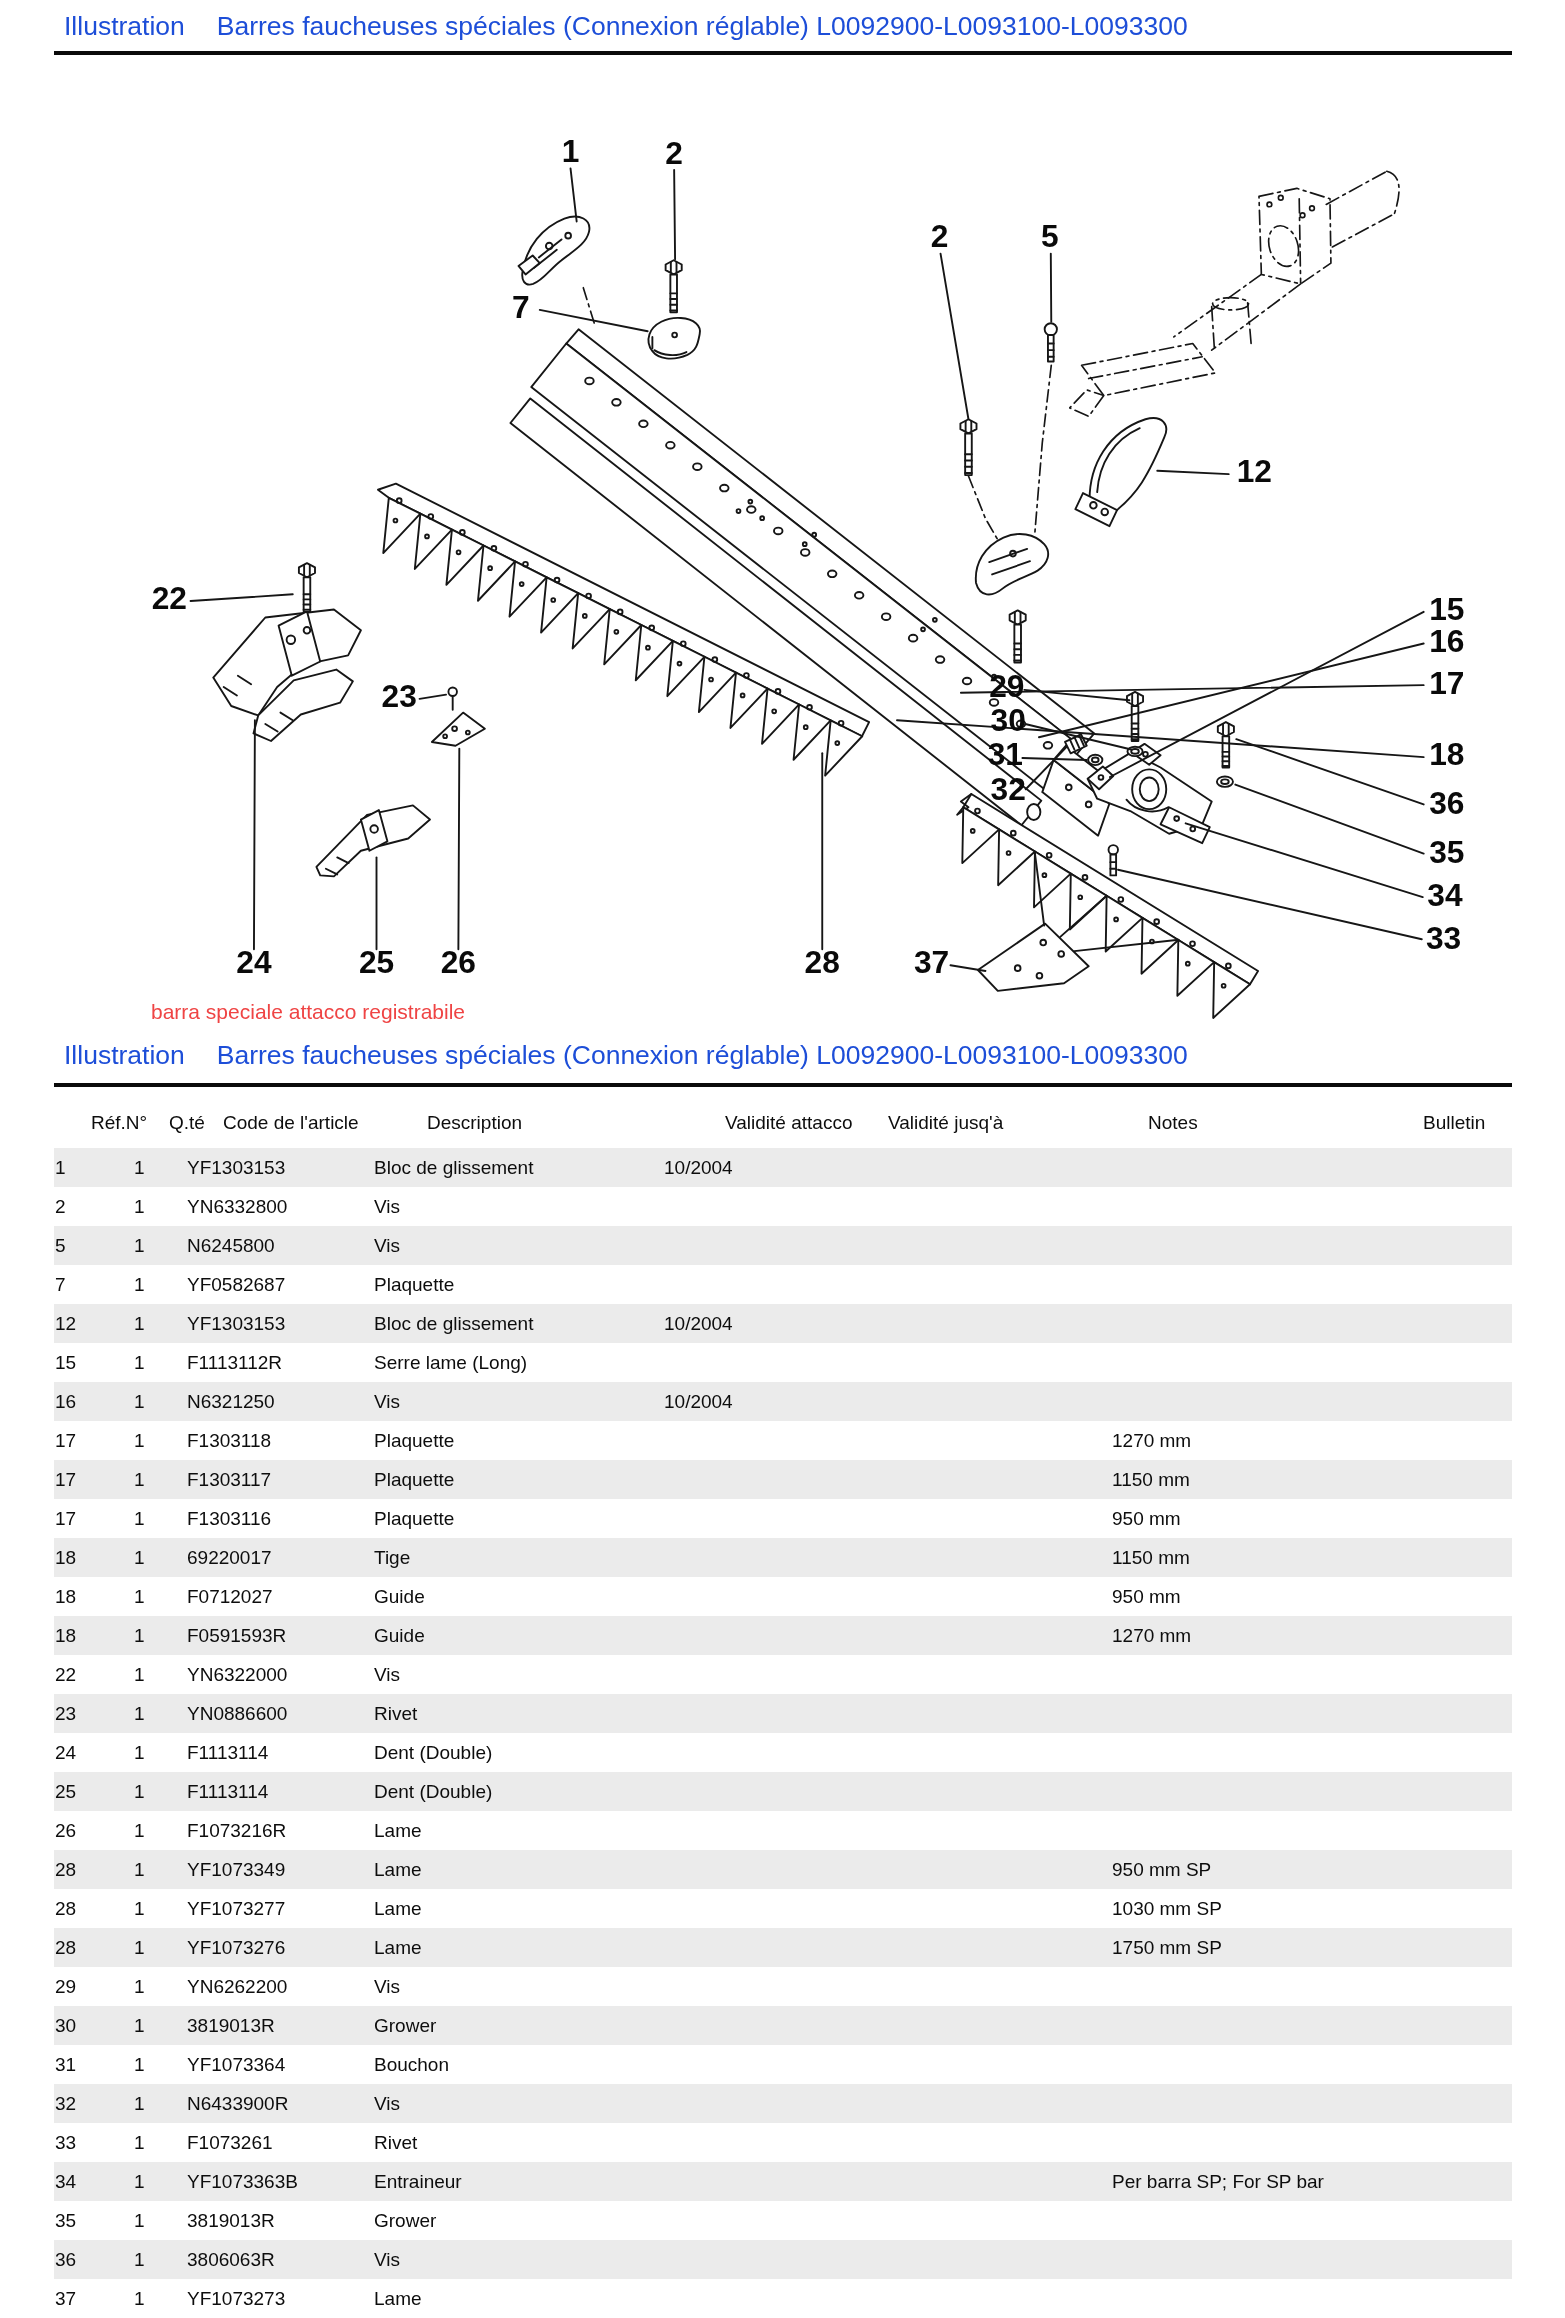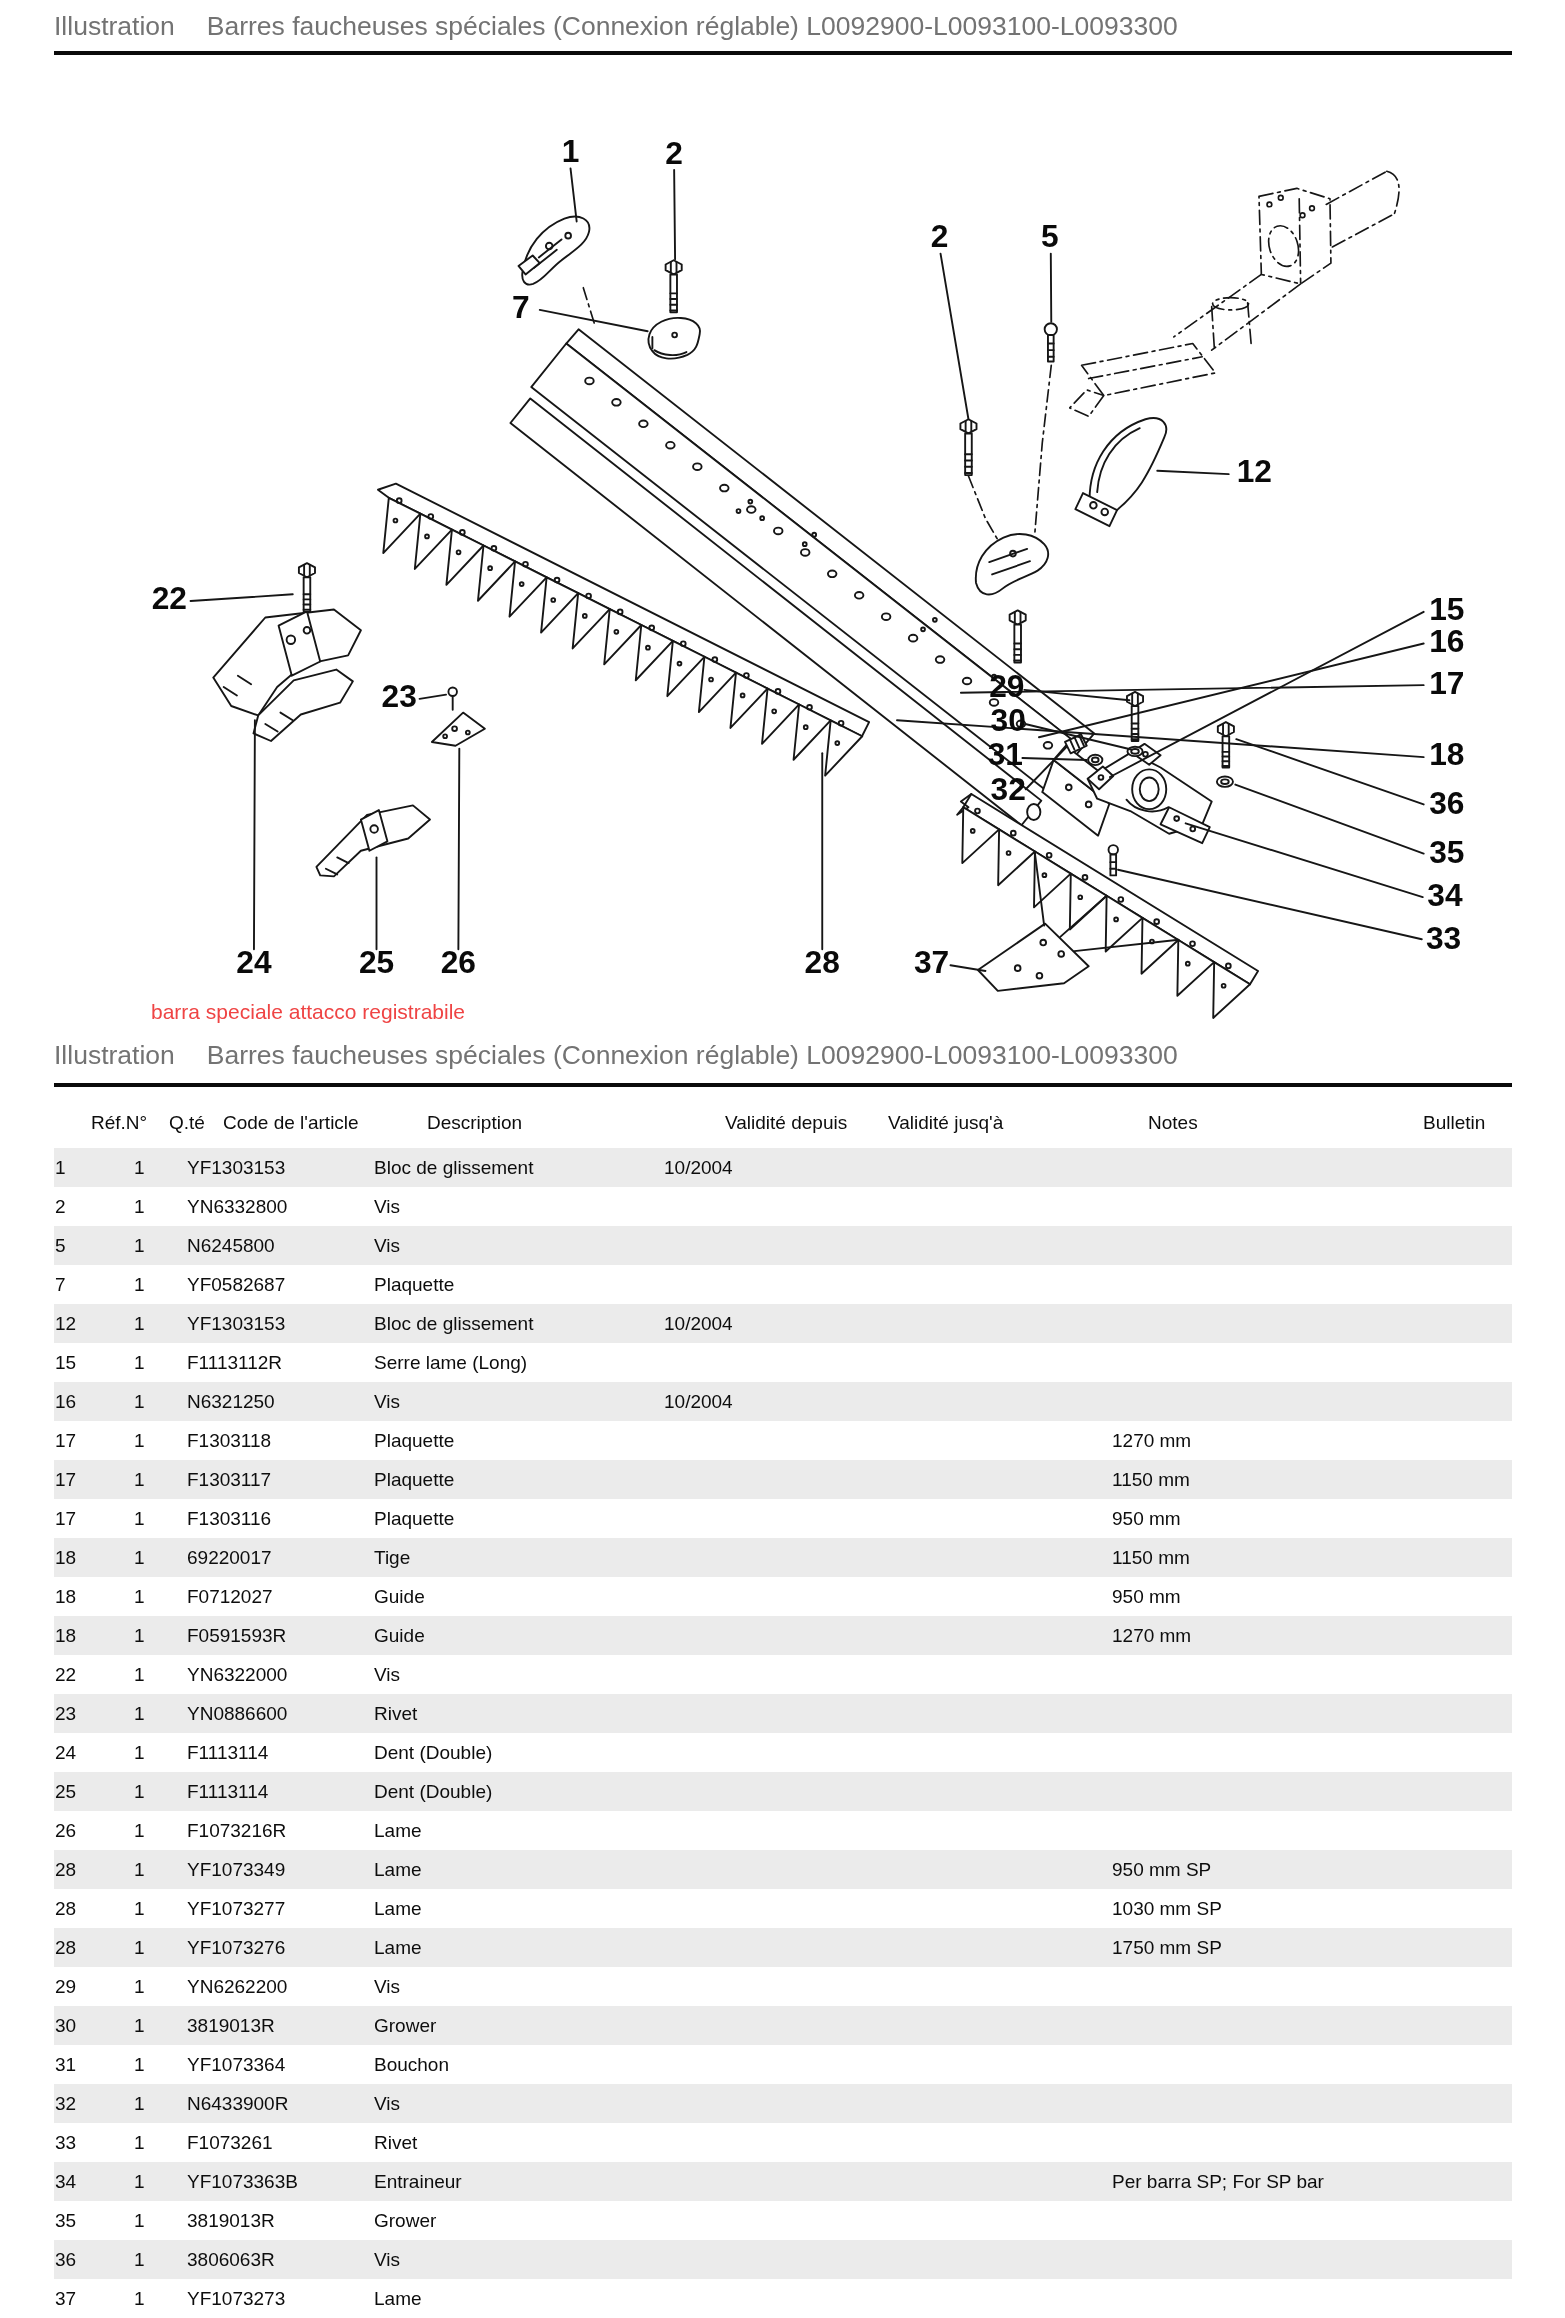--- a/index.html
+++ b/index.html
@@ -1,18 +1,18 @@
 <!DOCTYPE html>
 <html style="font-size:7.6px"><head>
 <meta charset="utf-8">
 <style>
   html,body{margin:0;padding:0;background:#9a9a9a;}
   #page{position:relative;width:1565px;height:2319px;background:#ffffff;overflow:hidden;
         font-family:"Liberation Sans","DejaVu Sans",sans-serif;color:#0d0d0d;}
-  .title-line{position:absolute;left:54px;white-space:nowrap;font-size:26.5px;color:#737373;}
+  .title-line{position:absolute;left:64px;white-space:nowrap;font-size:26.5px;color:#1d4ed8;}
   .title-line .ttl-label{display:inline-block;}
   .title-line .ttl-text{display:inline-block;margin-left:32px;}
   .hrule{position:absolute;left:54px;width:1458px;height:4.3px;background:#0a0a0a;}
   #caption{position:absolute;left:151px;top:1000px;font-size:21px;color:#ef4444;white-space:nowrap;}
   
   #thead{position:absolute;left:0;top:1112px;width:1565px;height:28px;font-size:19px;margin-left:36px;}
   #thead span{position:absolute;top:0;white-space:nowrap;}
   #tbody{position:absolute;left:0;top:1148px;width:1565px;}
   .trow{position:relative;margin-left:54px;width:1458px;height:39px;font-size:19px;}
   .trow.shaded{background:#ebebeb;}
@@ -425,21 +425,21 @@
   <div class="title-line" style="top:1040px;">
     <span class="ttl-label">Illustration</span><span class="ttl-text">Barres faucheuses spéciales (Connexion réglable) L0092900-L0093100-L0093300</span>
   </div>
   <div class="hrule" style="top:1083px;"></div>
 
   <div id="thead">
     <span style="left:55px">Réf.N°</span>
     <span style="left:133px">Q.té</span>
     <span style="left:187px">Code de l'article</span>
     <span style="left:391px">Description</span>
-    <span style="left:689px">Validité depuis</span>
+    <span style="left:689px">Validité attacco</span>
     <span style="left:852px">Validité jusq'à</span>
     <span style="left:1112px">Notes</span>
     <span style="left:1387px">Bulletin</span>
   </div>
   <div id="tbody">
       <div class="trow shaded">
         <span class="c-ref">1</span>
         <span class="c-qty">1</span>
         <span class="c-code">YF1303153</span>
         <span class="c-desc">Bloc de glissement</span>

